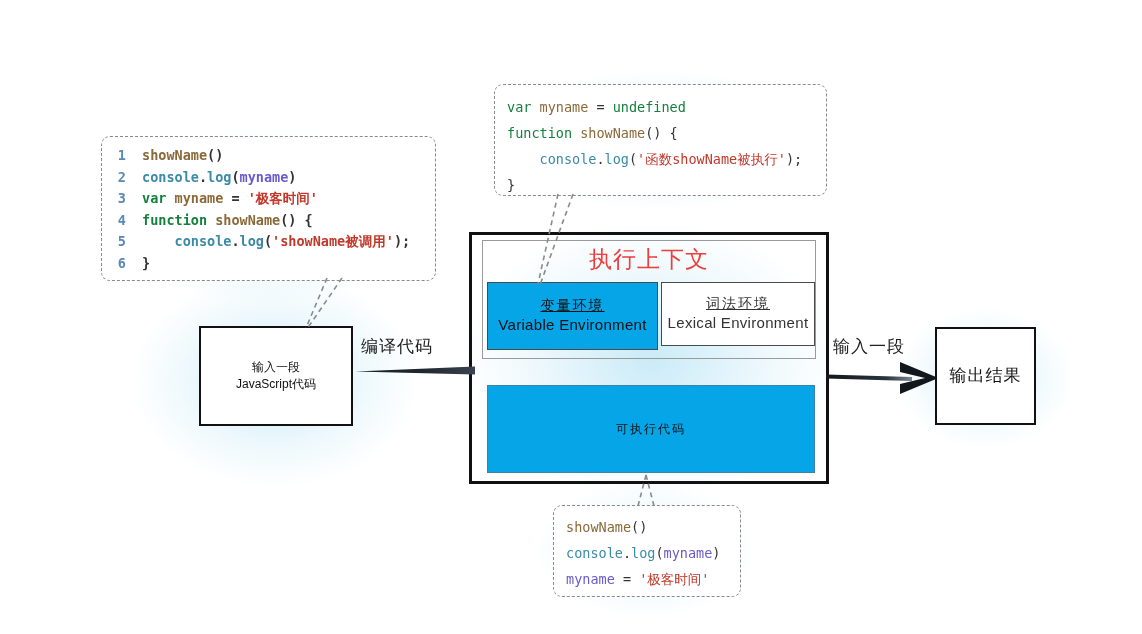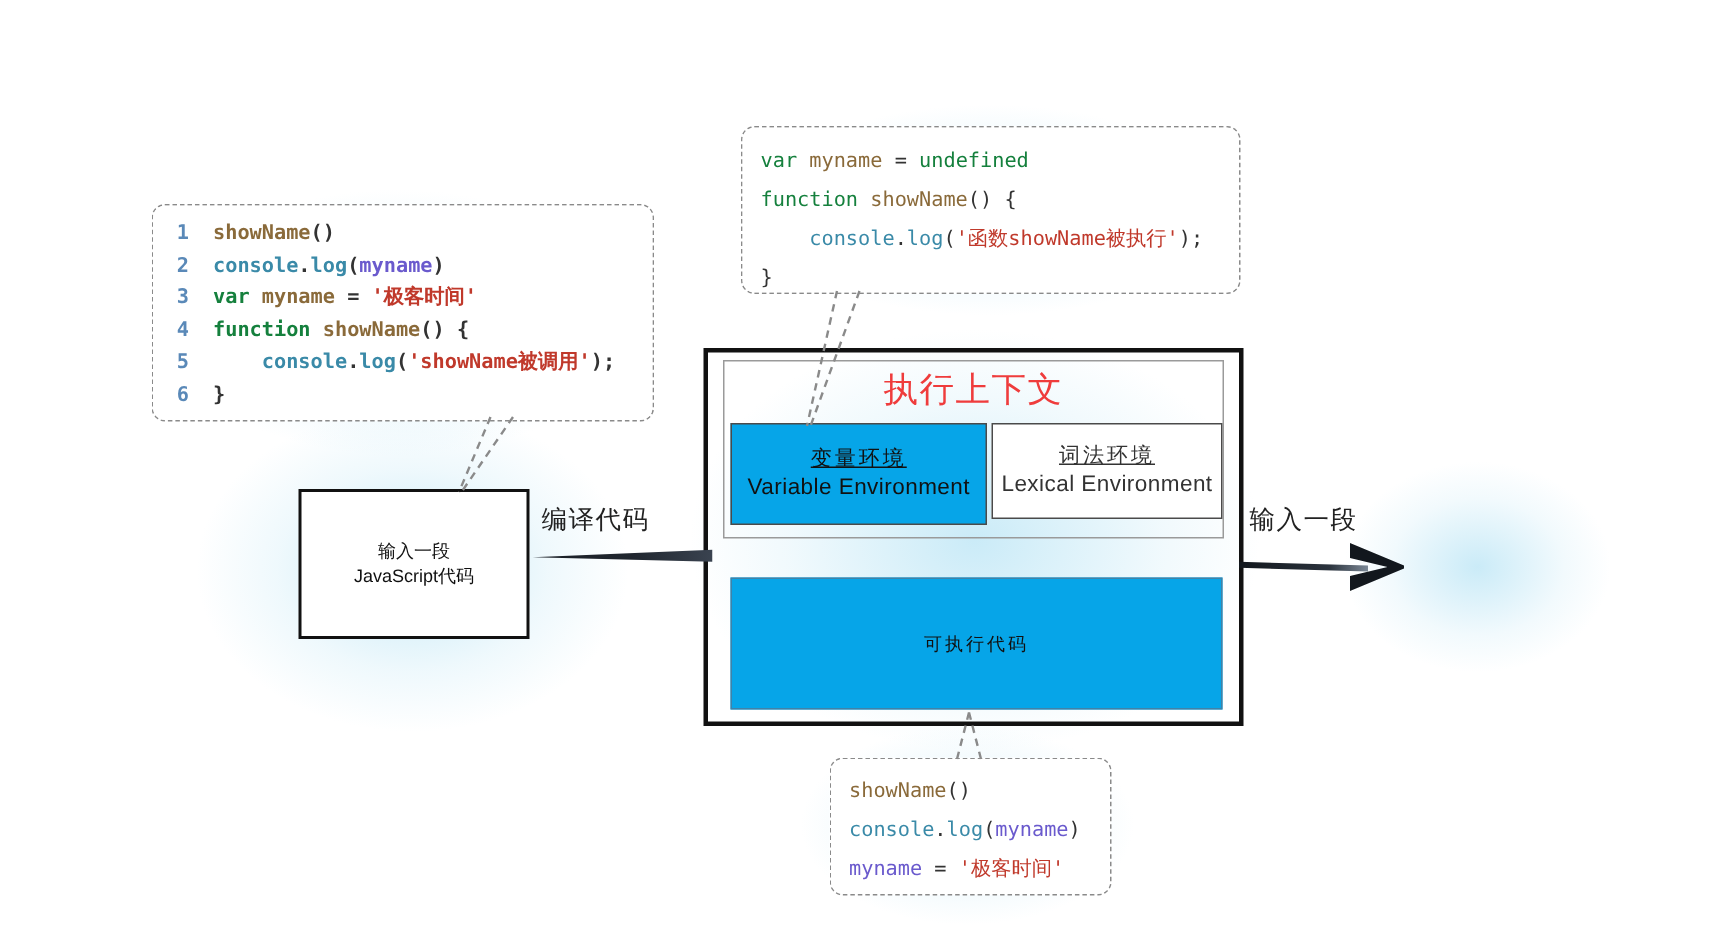--- a/index.html
+++ b/index.html
@@ -210,20 +210,21 @@
     <span class="env-en">Lexical Environment</span>
   </div>
 
   <div id="exec-code">可执行代码</div>
 
   <div class="io-box" id="input-box">
     <span>输入一段</span>
     <span>JavaScript代码</span>
   </div>
 
+  <div class="io-box" id="output-box">输出结果</div>
 
   <svg class="arrow-svg" style="left:355px; top:360px; width:120px; height:22px;" viewBox="0 0 120 22">
     <defs>
       <linearGradient id="wedgeGrad" x1="0" y1="0" x2="1" y2="0">
         <stop offset="0%" stop-color="#1a1f26"></stop>
         <stop offset="55%" stop-color="#20262e"></stop>
         <stop offset="100%" stop-color="#3a4350"></stop>
       </linearGradient>
     </defs>
     <path d="M 0 11.5 L 120 6.5 L 120 14.5 Z" fill="url(#wedgeGrad)"></path>

